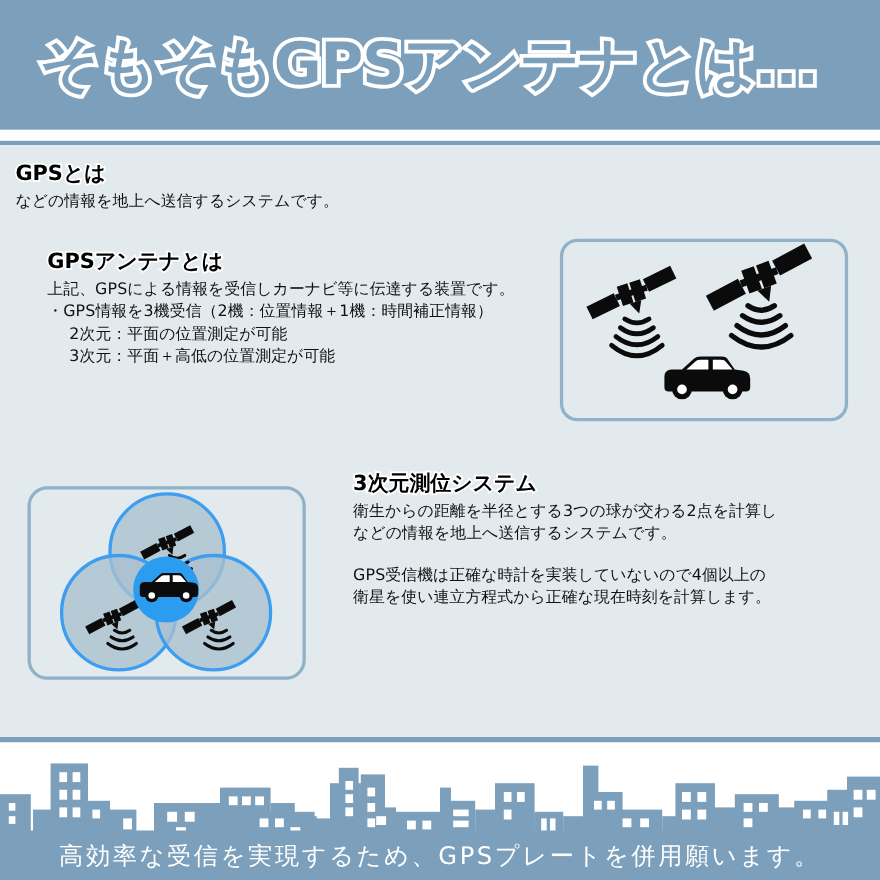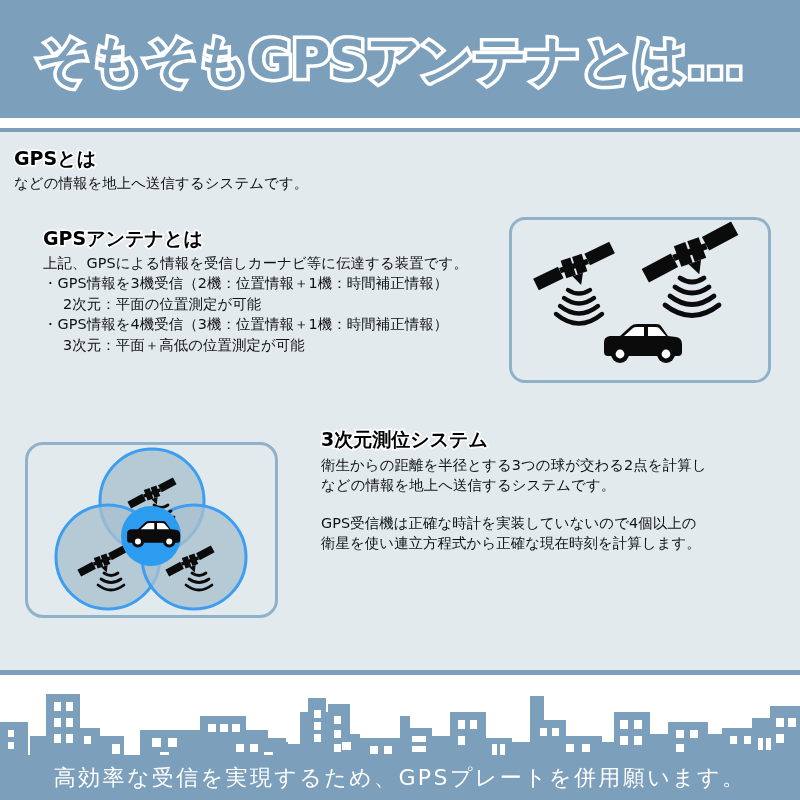--- a/index.html
+++ b/index.html
@@ -165,21 +165,20 @@
     <div class="block1">
       <div class="sec-head">GPSとは</div>
       <div class="body-txt">などの情報を地上へ送信するシステムです。</div>
     </div>
 
     <div class="block2">
       <div class="sec-head">GPSアンテナとは</div>
       <div class="body-txt">上記、GPSによる情報を受信しカーナビ等に伝達する装置です。</div>
       <div class="body-txt">・GPS情報を3機受信（2機：位置情報＋1機：時間補正情報）</div>
       <div class="body-txt indent">2次元：平面の位置測定が可能</div>
-      <div class="body-txt">・GPS情報を4機受信（3機：位置情報＋1機：時間補正情報）</div>
       <div class="body-txt indent">3次元：平面＋高低の位置測定が可能</div>
     </div>
 
     <div class="illus-box-right">
       <svg width="256" height="160" viewBox="0 0 256 160">
 
         <g transform="translate(62,46) rotate(-18) scale(0.92)">
           <rect x="-46" y="-7" width="30" height="14" fill="#0B0B0B" transform="rotate(-8)"></rect>
           <rect x="16" y="-7" width="30" height="14" fill="#0B0B0B" transform="rotate(-8)"></rect>
           <rect x="-12" y="-10" width="11" height="20" fill="#0B0B0B"></rect>

